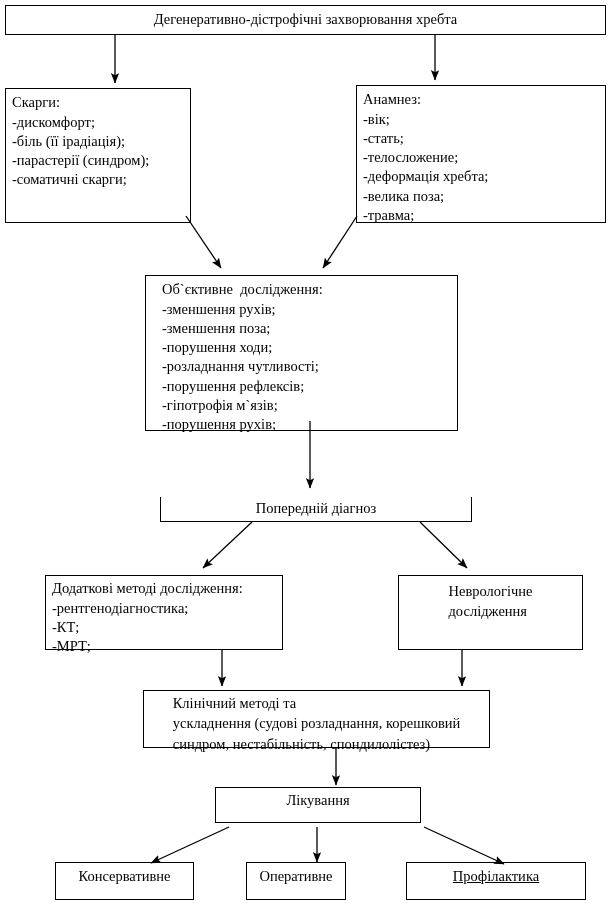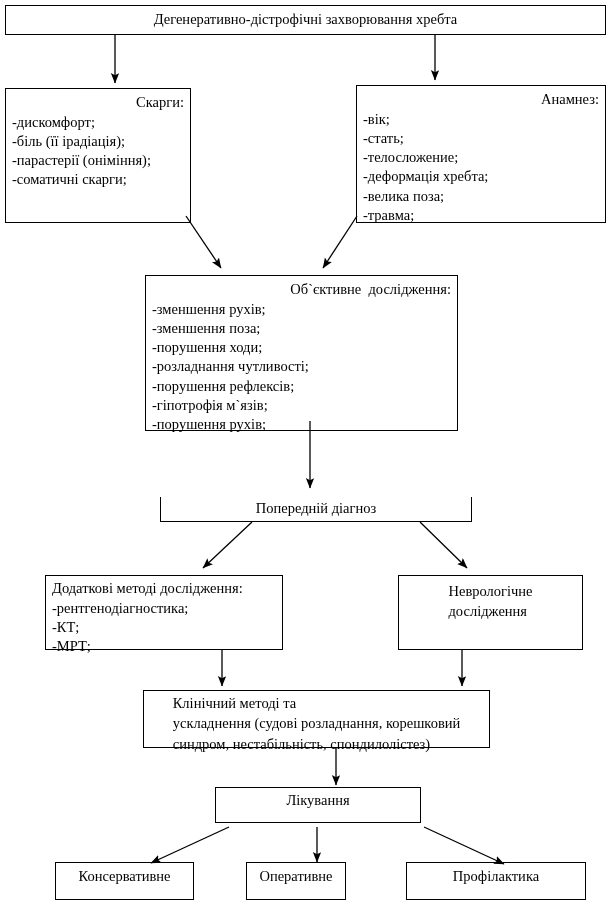--- a/index.html
+++ b/index.html
@@ -30,21 +30,21 @@
     box-sizing: border-box;
     background: transparent;
     border: 1px solid #000000;
   }
   
   .node.open-top {
     border-top: none;
   }
   .node .title {
     display: block;
-    text-align: right;
+    text-align: left;
     font-size: 14.5px;
     line-height: 1.35;
     white-space: pre;
   }
   .node .title.left {
     text-align: left;
   }
   .node ul {
     list-style: none;
     margin: 0;
@@ -128,41 +128,41 @@
       <span class="title">Дегенеративно-дістрофічні захворювання хребта</span>
     </div>
   </div>
 
   <div class="node" style="left:5px; top:88px; width:186px; height:135px;font-family:Liberation Serif, serif;">
     <div class="pad">
       <span class="title">Скарги:</span>
       <ul>
         <li>-дискомфорт;</li>
         <li>-біль (її ірадіація);</li>
-        <li>-парастерії (оніміння);</li>
+        <li>-парастерії (синдром);</li>
         <li>-соматичні скарги;</li>
       </ul>
     </div>
   </div>
 
   <div class="node" style="left:356px; top:85px; width:250px; height:138px;">
     <div class="pad">
       <span class="title">Анамнез:</span>
       <ul>
         <li>-вік;</li>
         <li>-стать;</li>
         <li>-телосложение;</li>
         <li>-деформація хребта;</li>
         <li>-велика поза;</li>
         <li>-травма;</li>
       </ul>
     </div>
   </div>
 
-  <div class="node" style="left:145px; top:275px; width:313px; height:156px;">
+  <div class="node" style="left:145px; top:275px; width:313px; height:156px;padding-left:10px;">
     <div class="pad">
       <span class="title">Об`єктивне  дослідження:</span>
       <ul>
         <li>-зменшення рухів;</li>
         <li>-зменшення поза;</li>
         <li>-порушення ходи;</li>
         <li>-розладнання чутливості;</li>
         <li>-порушення рефлексів;</li>
         <li>-гіпотрофія м`язів;</li>
         <li>-порушення рухів;</li>
@@ -217,19 +217,19 @@
       <span class="title">Консервативне</span>
     </div>
   </div>
 
   <div class="node" style="left:246px; top:862px; width:100px; height:38px;">
     <div class="vtop-center" style="padding-top:4px;">
       <span class="title">Оперативне</span>
     </div>
   </div>
 
-  <div class="node" style="left:406px; top:862px; width:180px; height:38px;">
+  <div class="node" style="left:406px; top:862px; width:180px; height:38px;text-decoration:underline;">
     <div class="vtop-center" style="padding-top:4px;">
       <span class="title">Профілактика</span>
     </div>
   </div>
 
 </div>
 
 </body></html>

